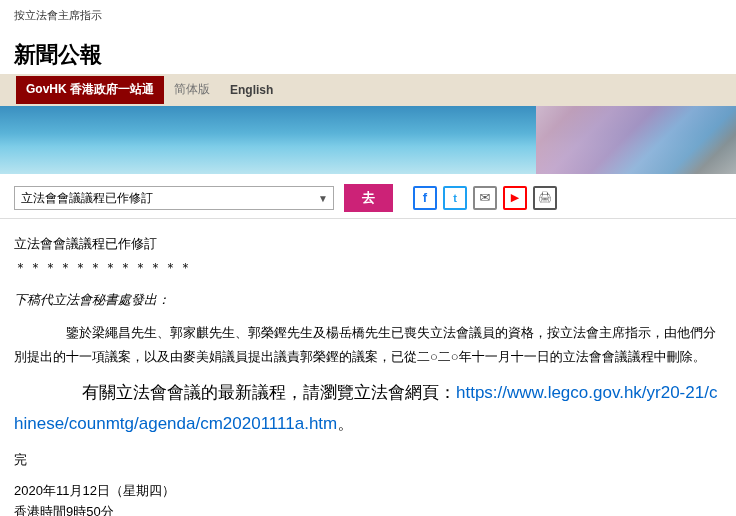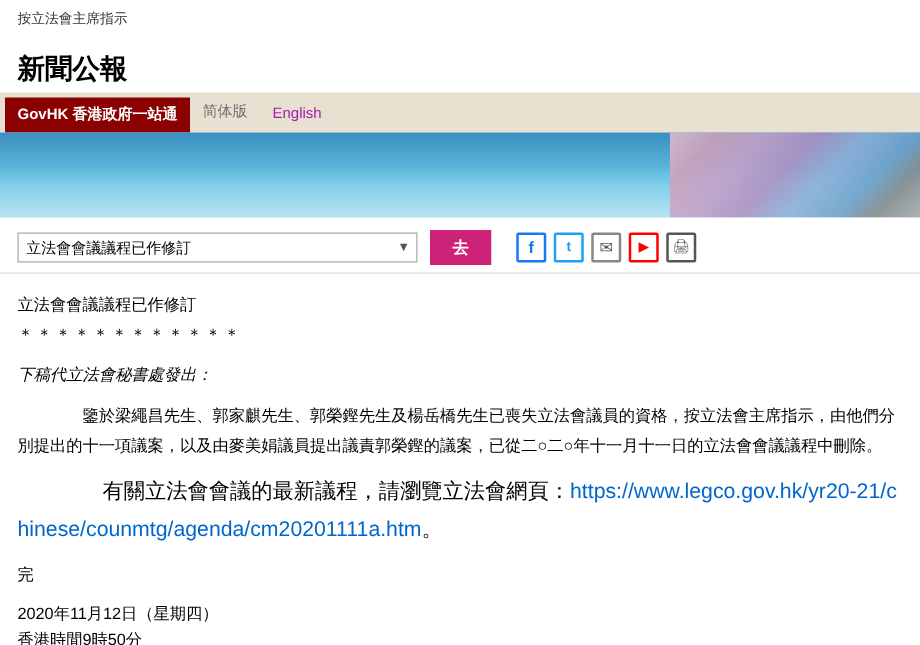--- a/index.html
+++ b/index.html
@@ -26,22 +26,23 @@
       font-size: 22px;
       font-weight: bold;
       color: #000;
       line-height: 1.3;
       margin-top: 18px;
     }
 
     
     .nav-bar {
       display: flex;
+      align-items: center;
       background: #e8e0d0;
-      padding: 4px;
+      padding: 16px;
       height: 32px;
     }
     .nav-govhk {
       background: #8B0000;
       color: #fff;
       padding: 0 10px;
       height: 28px;
       display: flex;
       align-items: center;
       font-size: 12px;
@@ -58,22 +59,22 @@
       padding: 0 10px;
       gap: 20px;
     }
     .nav-bar-links a, .nav-bar-links span {
       font-size: 12px;
       color: #737373;
       text-decoration: none;
       cursor: pointer;
     }
     .nav-bar-links span.active {
-      color: #a21caf;
-      font-weight: normal;
+      color: #404040;
+      font-weight: bold;
     }
 
     
     .banner {
       width: 100%;
       height: 68px;
       position: relative;
       overflow: hidden;
       background: linear-gradient(to bottom, #3a8fc0 0%, #5ab3d8 40%, #7ecde8 60%, #b8e4f0 100%);
     }

